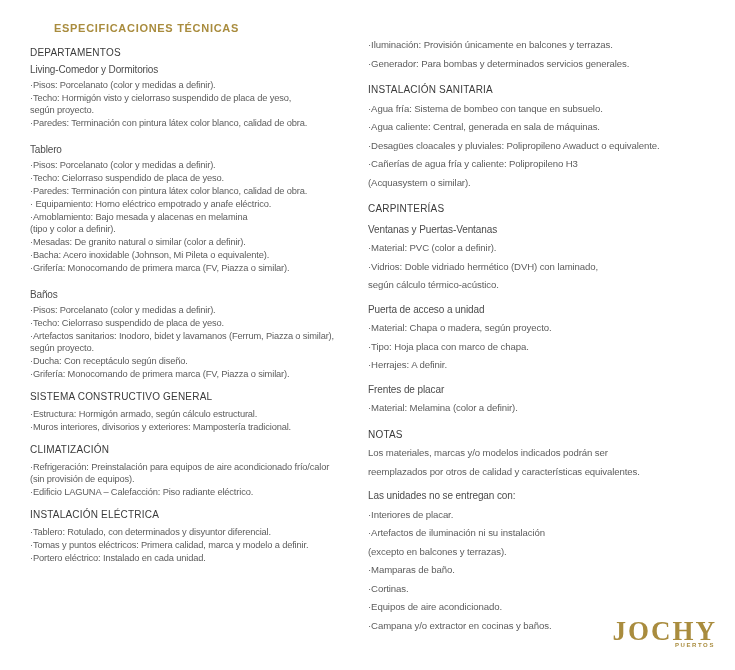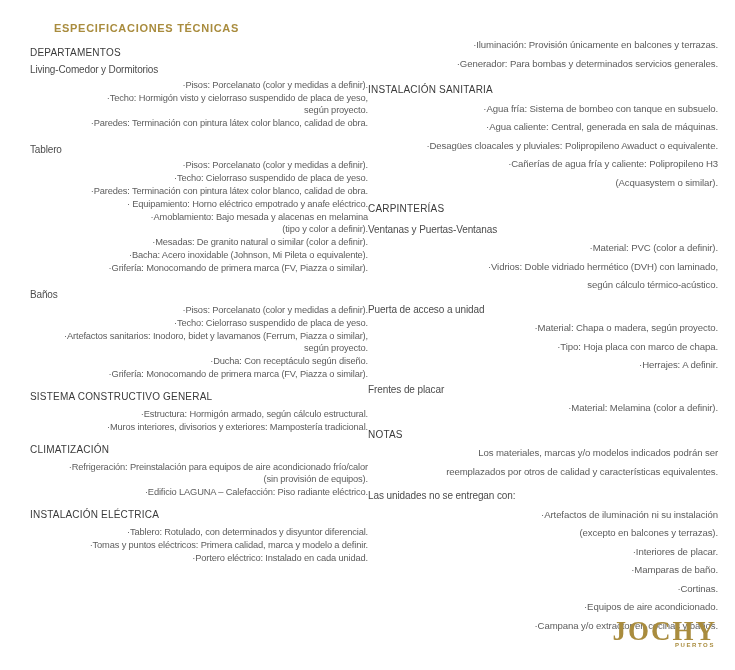--- a/index.html
+++ b/index.html
@@ -29,21 +29,20 @@
   .col-right .sec-heading{margin:0;line-height:18.5px;}
   .sub-heading{
     font-size:10px;font-weight:400;color:#4c4c4c;
     margin:15px 0 3px 0;
   }
   .col-right .sub-heading{margin:6px 0 0 0;line-height:18.5px;}
   .sec-heading + .sub-heading{margin-top:2px;}
   .item{
     margin:0 0 1px 0;
     white-space:pre-line;
-    text-align:right;
   }
   .col-right .item{margin:0;}
   .brand{
     position:absolute;right:18px;top:620px;
     text-align:right;color:#a98c3e;
     font-family:"Liberation Serif",serif;
   }
   .brand-name{
     font-size:27px;font-weight:700;letter-spacing:2px;line-height:22px;
   }
@@ -127,23 +126,23 @@
         <p class="item">·Tipo: Hoja placa con marco de chapa.</p>
         <p class="item">·Herrajes: A definir.</p>
         <h3 class="sub-heading">Frentes de placar</h3>
         <p class="item">·Material: Melamina (color a definir).</p>
       </section>
       <section class="sec">
         <h2 class="sec-heading">NOTAS</h2>
         <p class="item">Los materiales, marcas y/o modelos indicados podrán ser
 reemplazados por otros de calidad y características equivalentes.</p>
         <h3 class="sub-heading">Las unidades no se entregan con:</h3>
+        <p class="item">·Interiores de placar.</p>
         <p class="item">·Artefactos de iluminación ni su instalación
 (excepto en balcones y terrazas).</p>
-        <p class="item">·Interiores de placar.</p>
         <p class="item">·Mamparas de baño.</p>
         <p class="item">·Cortinas.</p>
         <p class="item">·Equipos de aire acondicionado.</p>
         <p class="item">·Campana y/o extractor en cocinas y baños.</p>
       </section>
     </div>
 
   <div class="brand">
     <div class="brand-name">JOCHY</div>
     <div class="brand-tagline">PUERTOS</div>

